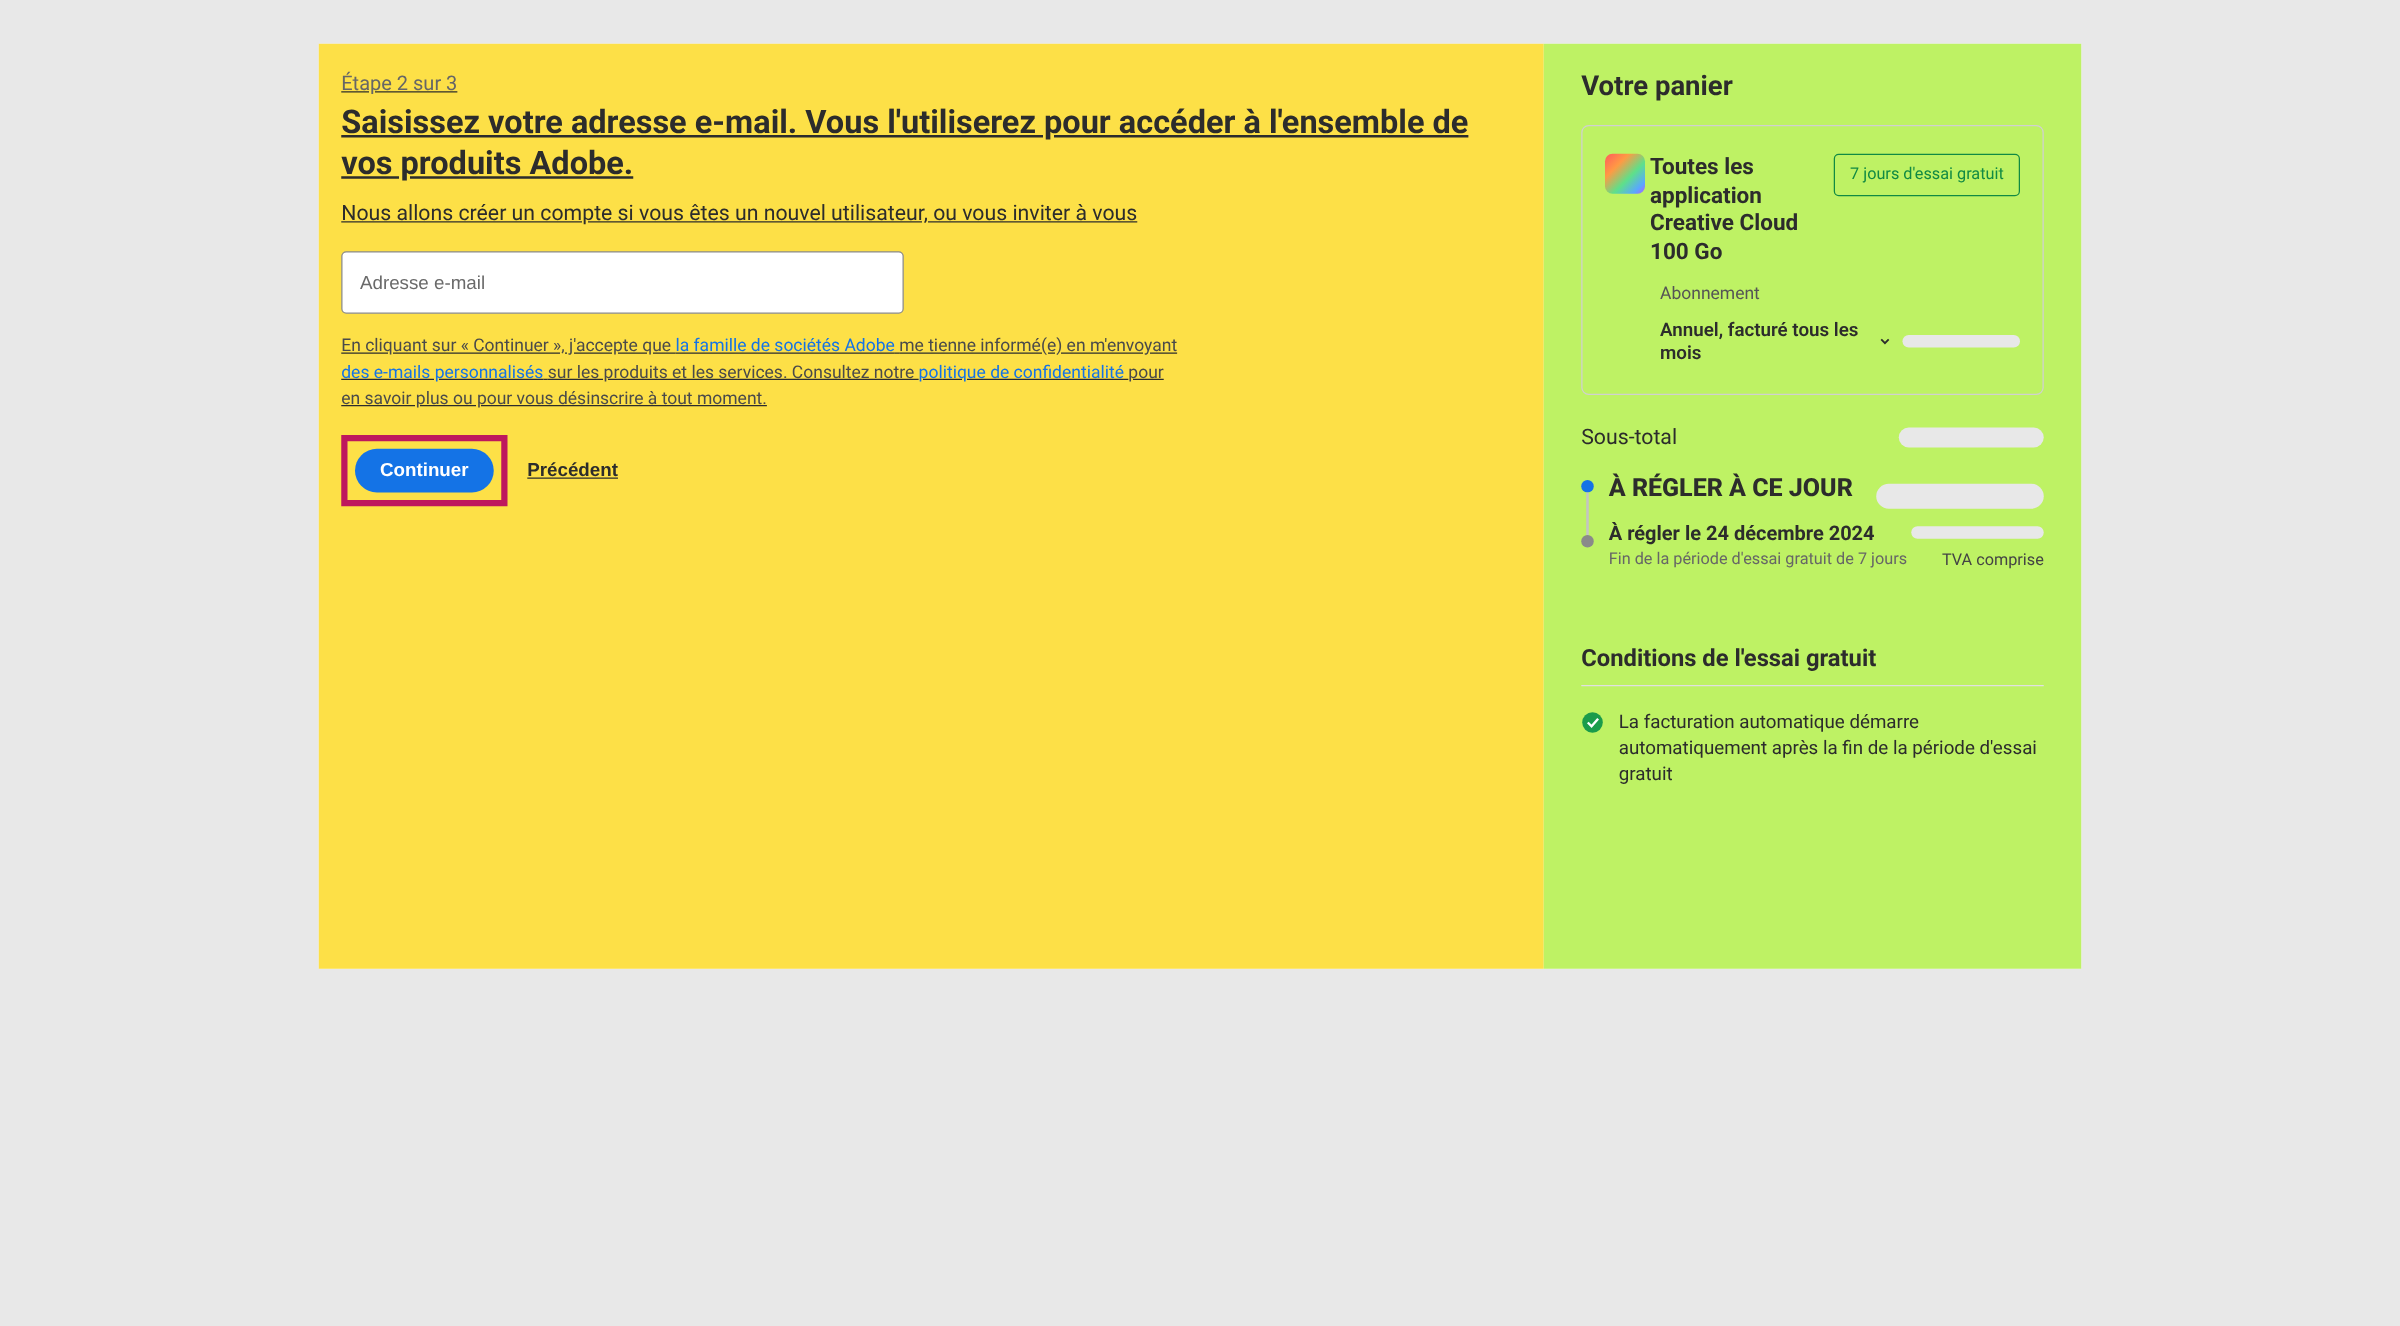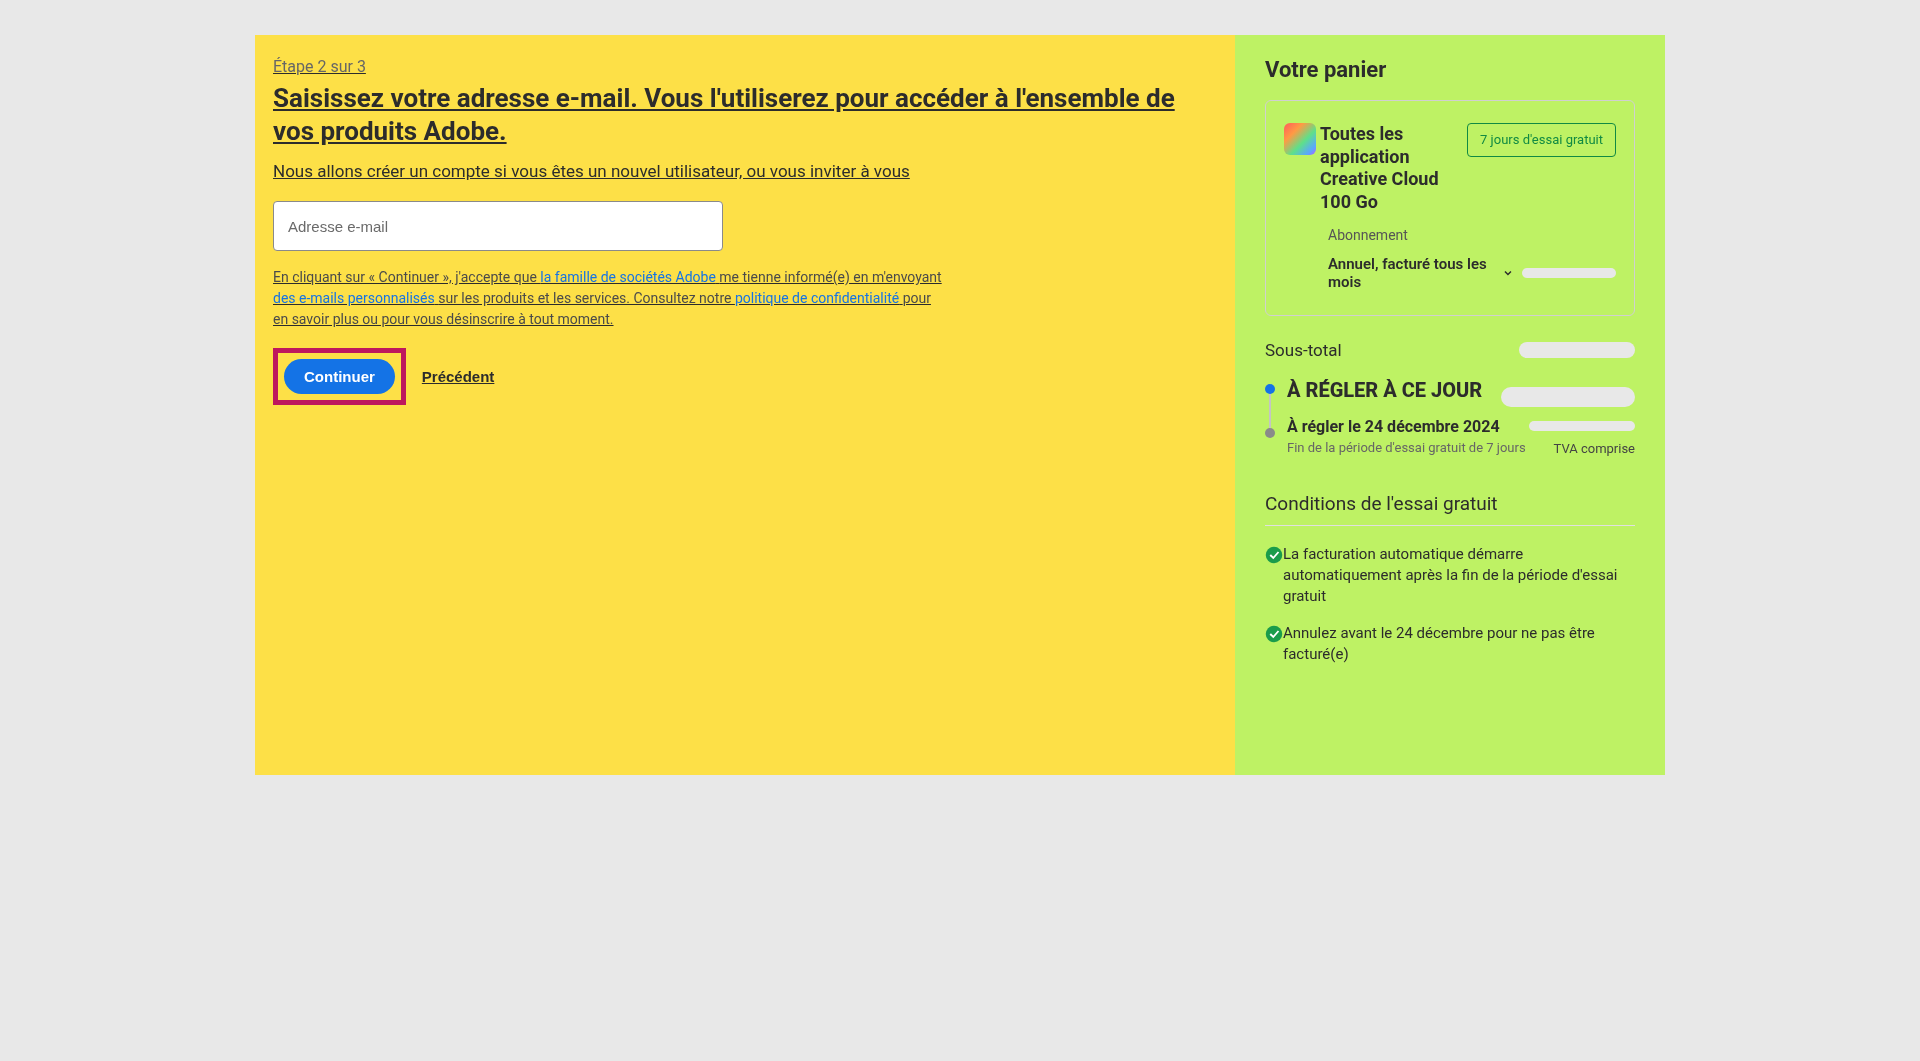--- a/index.html
+++ b/index.html
@@ -78,23 +78,23 @@
 .timeline { position:relative; padding-left:22px; }
 .dot { position:absolute; left:0; width:10px; height:10px; border-radius:50%; }
 .dot-blue { background:#1473e6; top:6px; }
 .dot-grey { background:#8a8a8a; top:50px; }
 .vline { position:absolute; left:4px; top:16px; width:2px; height:34px; background:#c4c4c4; }
 .due-row { display:flex; justify-content:space-between; align-items:center; }
 .due-today { font-size:20px; font-weight:800; margin-bottom:14px; }
 .due-later { font-size:16px; font-weight:700; }
 .due-note { font-size:13px; color:#666; margin-top:4px; }
 .vat { font-size:13px; color:#444; text-align:right; margin-top:6px; }
-.terms-title { font-size:19px; font-weight:400; margin-top:36px; margin-bottom:10px; }
+.terms-title { font-size:19px; font-weight:700; margin-top:59px; margin-bottom:10px; }
 .divider { border:none; border-top:1px solid #e0e0e0; margin-bottom:18px; }
-.term-item { display:flex; margin-bottom:16px; }
+.term-item { display:flex; gap:12px; margin-bottom:16px; }
 .check-icon { width:18px; height:18px; flex-shrink:0; margin-top:2px; }
 .term-text { font-size:15px; line-height:1.4; }
 </style>
 </head>
 <body>
 
 <div class="container">
   <div class="left">
     <div class="step">Étape 2 sur 3</div>
     <h1 class="title">Saisissez votre adresse e-mail. Vous l'utiliserez pour accéder à l'ensemble de vos produits Adobe.</h1>
@@ -164,21 +164,14 @@
 
     <h3 class="terms-title">Conditions de l'essai gratuit</h3>
     <hr class="divider">
     <div class="term-item">
       <svg class="check-icon" viewBox="0 0 24 24">
           <circle cx="12" cy="12" r="11" fill="#1a9c4b"></circle>
           <polyline points="7 12 11 16 18 8" fill="none" stroke="#fff" stroke-width="2.5"></polyline>
         </svg>
       <div class="term-text">La facturation automatique démarre automatiquement après la fin de la période d'essai gratuit</div>
     </div>
-    <div class="term-item">
-      <svg class="check-icon" viewBox="0 0 24 24">
-          <circle cx="12" cy="12" r="11" fill="#1a9c4b"></circle>
-          <polyline points="7 12 11 16 18 8" fill="none" stroke="#fff" stroke-width="2.5"></polyline>
-        </svg>
-      <div class="term-text">Annulez avant le 24 décembre pour ne pas être facturé(e)</div>
-    </div>
   </div>
 </div>
 
 </body></html>

